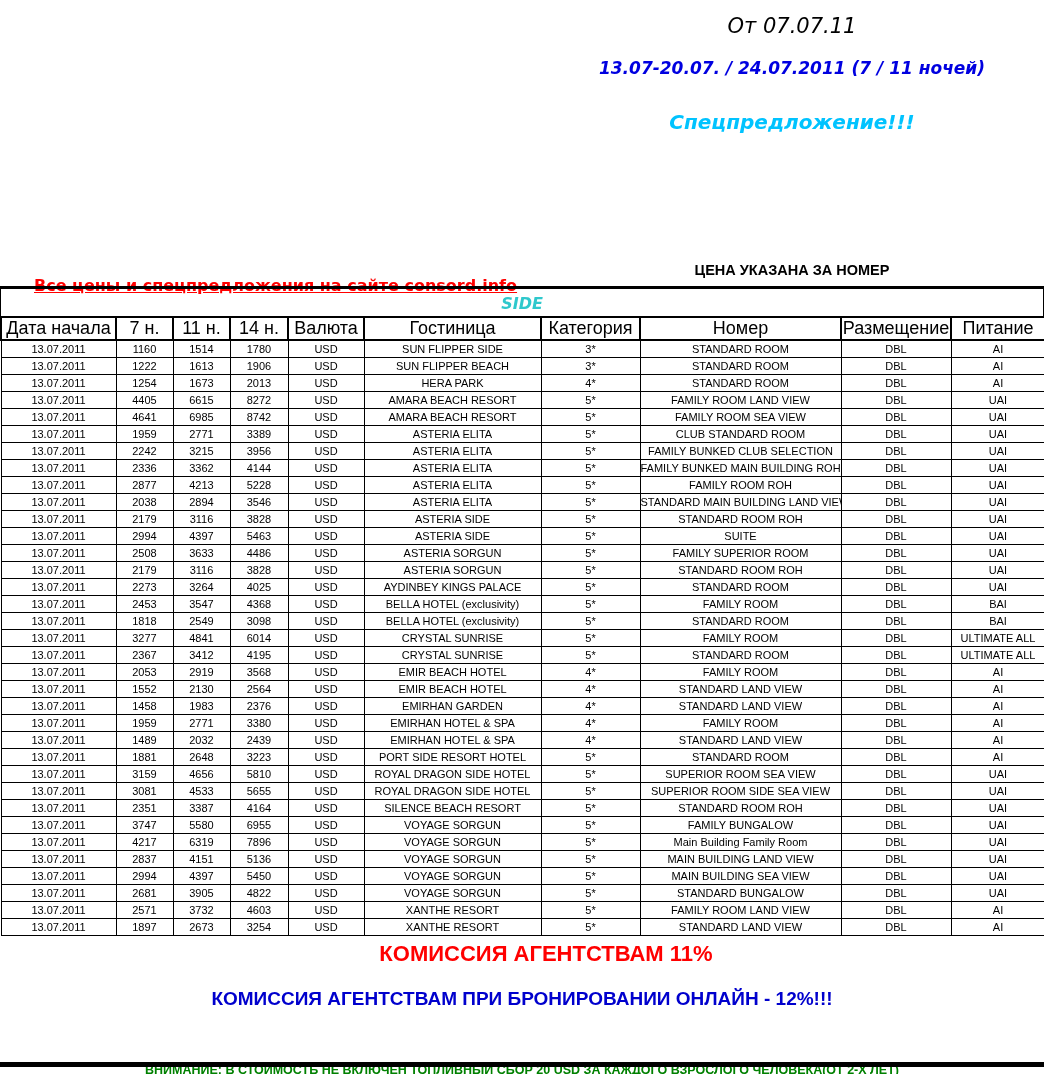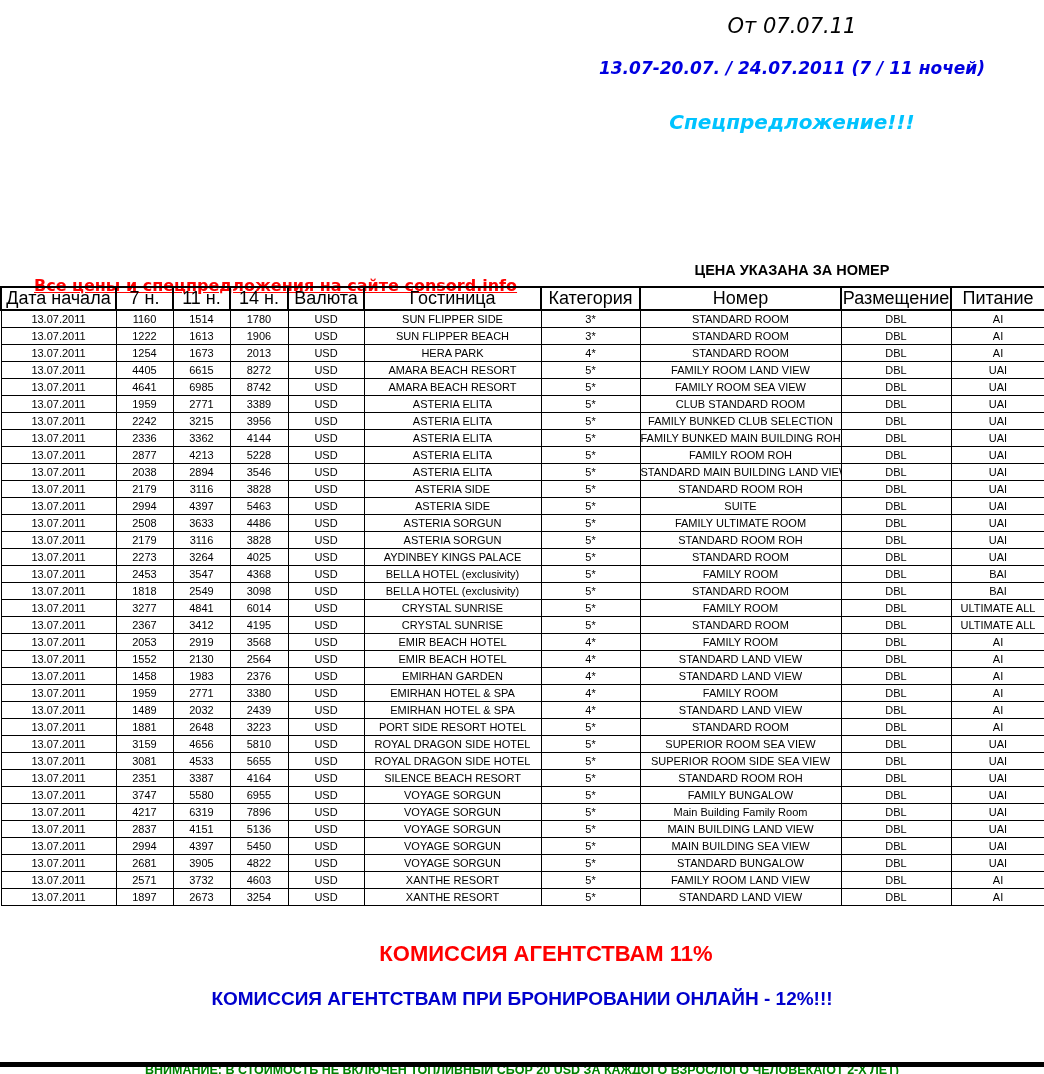--- a/index.html
+++ b/index.html
@@ -42,20 +42,21 @@
 <body>
 
 <div class="abs hdr-right date-note">От 07.07.11</div>
 <div class="abs hdr-right period" style="color: rgb(0, 0, 224);">13.07-20.07. / 24.07.2011 (7 / 11 ночей)</div>
 <div class="abs hdr-right special" style="color: rgb(0, 195, 255);">Спецпредложение!!!</div>
 
 <div class="abs site-link" style="color: rgb(255, 0, 0);">Все цены и спецпредложения на сайте consord.info</div>
 <div class="abs price-note">ЦЕНА УКАЗАНА ЗА НОМЕР</div>
 
 <div class="abs table-wrap">
+  <div class="side-band" style="color: rgb(47, 200, 204);">SIDE</div>
   <table>
     <colgroup>
       <col style="width:115px">
         <col style="width:57px">
         <col style="width:57px">
         <col style="width:58px">
       <col style="width:76px">
         <col style="width:177px">
         <col style="width:99px">
         <col style="width:201px">
@@ -222,21 +223,21 @@
           <td>UAI</td>
         </tr>
         <tr>
           <td>13.07.2011</td>
           <td>2508</td>
           <td>3633</td>
           <td>4486</td>
           <td>USD</td>
           <td>ASTERIA SORGUN</td>
           <td>5*</td>
-          <td>FAMILY ULTIMATE ROOM</td>
+          <td>FAMILY SUPERIOR ROOM</td>
           <td>DBL</td>
           <td>UAI</td>
         </tr>
         <tr>
           <td>13.07.2011</td>
           <td>2179</td>
           <td>3116</td>
           <td>3828</td>
           <td>USD</td>
           <td>ASTERIA SORGUN</td>

